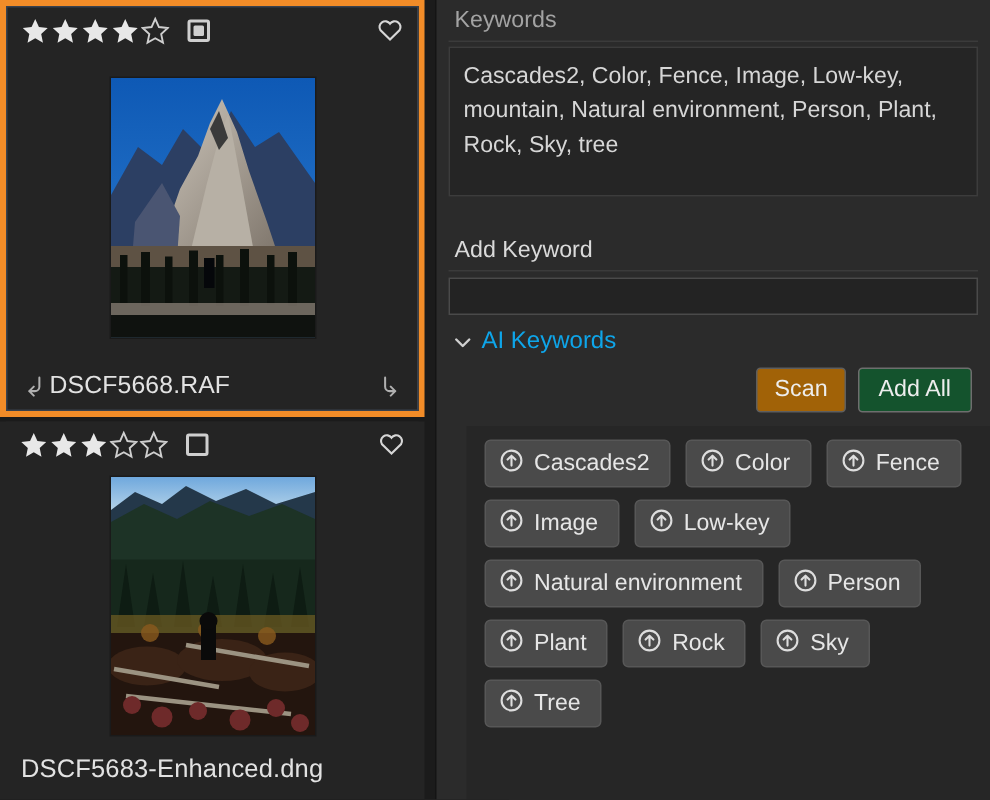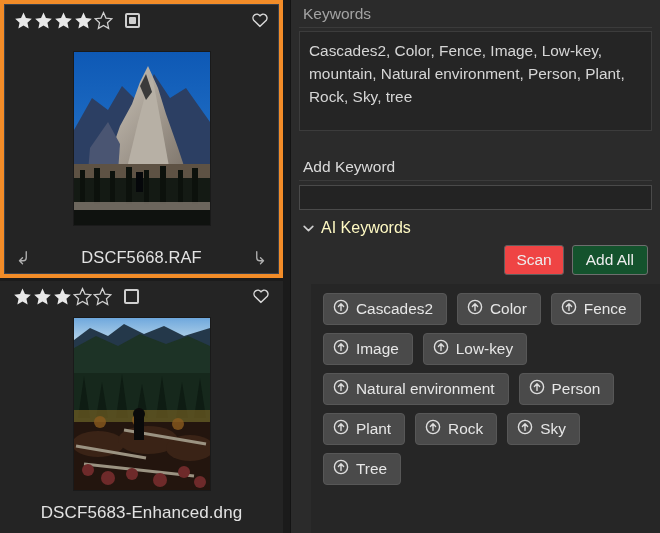--- a/index.html
+++ b/index.html
@@ -58,21 +58,21 @@
     box-shadow:0 0 0 1px #1a1a1a;
   }
   .photo svg{display:block;}
 
   .name-row{
     height:32px;flex:0 0 32px;
     display:flex;align-items:center;
     padding:0 10px;box-sizing:border-box;position:relative;
   }
   .name-row .fname{
-    flex:1 1 auto;text-align:center;
+    flex:1 1 auto;text-align:left;
     font-size:16.5px;color:#e2e2e2;letter-spacing:.1px;
     white-space:nowrap;overflow:hidden;
   }
   .sidearrow{
     width:18px;height:18px;flex:0 0 18px;display:block;opacity:.85;
   }
   .card-2 .name-row{justify-content:center;}
   .card-2 .name-row .fname{font-size:17px;}
 
   
@@ -109,34 +109,34 @@
     margin-top:4px;height:25px;
     background:#232323;border:1px solid #4a4a4a;
     box-sizing:border-box;width:100%;
     color:#ddd;font-size:14px;font-family:inherit;
     padding:0 6px;outline:none;
     display:block;
   }
   .ai-head{
     display:flex;align-items:center;gap:6px;
     margin-top:9px;padding-left:3px;
-    font-size:16px;color:#fef9c3;
+    font-size:16px;color:#0ea5e9;
   }
   .chev{width:13px;height:13px;display:block;}
   .btn-row{
     display:flex;justify-content:flex-end;gap:8px;
     margin-top:8px;padding-right:4px;
   }
   .btn{
     background:#14532d;border:1px solid #6e6e6e;
     color:#ededed;font-size:15.5px;font-family:inherit;
     padding:4px 13px 5px;border-radius:3px;
     cursor:pointer;line-height:19px;
   }
-  .btn.scan{background:#ef4444;border-color:#5e5e5e;padding:4px 11px 5px;}
+  .btn.scan{background:#a16207;border-color:#5e5e5e;padding:4px 11px 5px;}
 
   .chips-panel{
     position:absolute;left:20px;right:0;top:284px;bottom:0;
     background:#262626;
     padding:9px 10px 0 12px;
     box-sizing:border-box;
     overflow:hidden;
   }
   .chips{display:flex;flex-wrap:wrap;gap:8px 10px;align-content:flex-start;}
   .chip{

